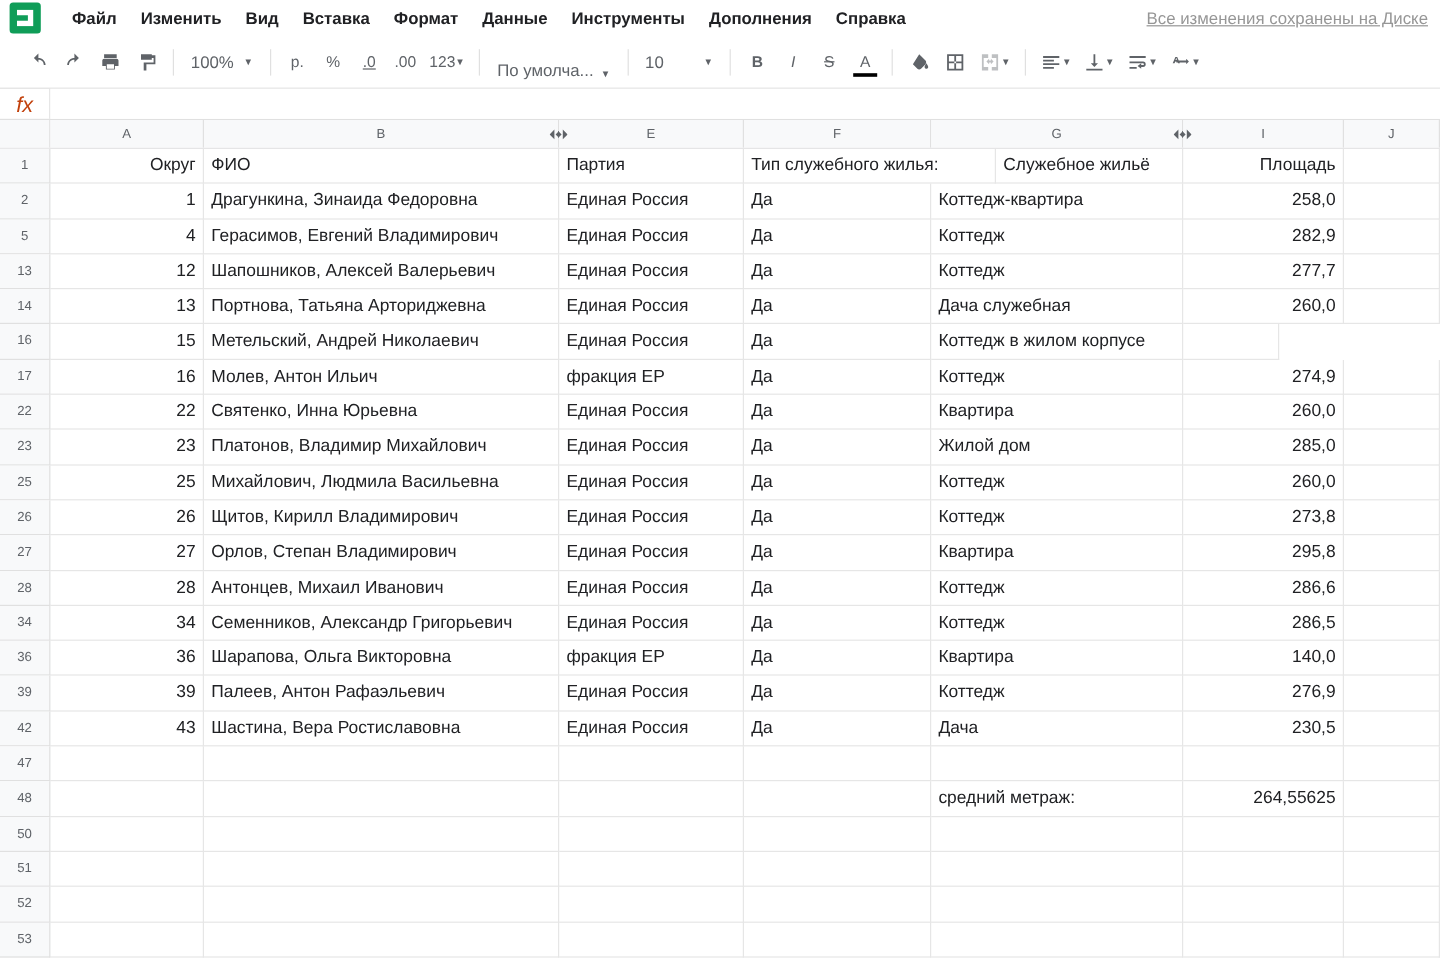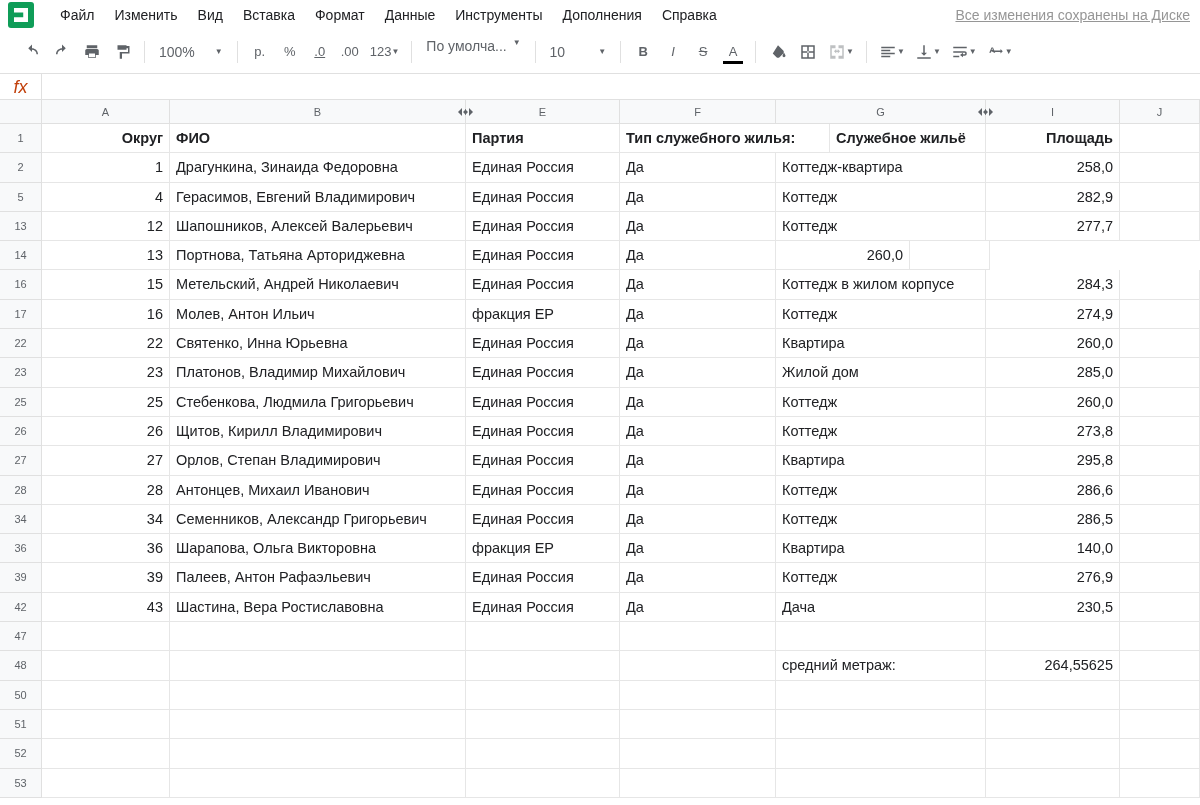--- a/index.html
+++ b/index.html
@@ -6,48 +6,48 @@
   *{box-sizing:border-box}
   .menubar{display:flex;align-items:center;height:30px;padding:0 8px;gap:2px}
   .logo{width:26px;height:26px;background:#0f9d58;border-radius:3px;display:flex;align-items:center;justify-content:center;margin-right:14px}
   .logo:before{content:"";width:14px;height:14px;background:#fff;clip-path:polygon(0 0,100% 0,100% 100%,0 100%,0 66%,66% 66%,66% 33%,0 33%)}
   .menu-item{padding:4px 10px;font-size:14px;color:#202124;border-radius:3px;cursor:pointer}
   .save-status{margin-left:auto;font-size:14px;color:#969696;text-decoration:underline;white-space:nowrap;padding-right:2px}
   .toolbar{display:flex;align-items:center;height:44px;padding:0 18px;gap:2px;border-bottom:1px solid #e0e0e0}
   .tbtn{min-width:28px;height:28px;display:flex;align-items:center;justify-content:center;color:#5f6368;border-radius:3px;cursor:pointer;padding:0 4px;font-size:13px}
   .tbtn svg{width:18px;height:18px;fill:#5f6368}
   .sep{width:1px;height:22px;background:#e0e0e0;margin:0 6px}
-  .zoom{display:flex;align-items:center;gap:20px;color:#5f6368;font-size:14px;padding:0 6px}
-  .font-sel{display:flex;align-items:flex-start;gap:6px;color:#5f6368;font-size:14px;padding:0 6px;max-width:120px;white-space:nowrap;overflow:hidden}
+  .zoom{display:flex;align-items:center;gap:8px;color:#5f6368;font-size:14px;padding:0 6px}
+  .font-sel{display:flex;align-items:flex-end;gap:6px;color:#5f6368;font-size:14px;padding:0 6px;max-width:120px;white-space:nowrap;overflow:hidden}
   .size-sel{display:flex;align-items:center;gap:33px;color:#5f6368;font-size:14px;padding:0 6px}
   .dd{font-size:8px;color:#5f6368}
   .text-color{position:relative}
   .text-color:after{content:"";position:absolute;bottom:2px;left:4px;right:4px;height:3px;background:#000}
   .fx-bar{display:flex;align-items:center;height:26px;border-bottom:1px solid #e0e0e0}
   .fx-label{width:42px;text-align:center;font-style:italic;color:#c2410c;font-size:18px;border-right:1px solid #e0e0e0;height:100%;line-height:26px}
   .fx-input{flex:1;height:100%;padding:0 6px;outline:none;border:none;font-size:13px}
   .grid{position:relative}
   .col-headers{display:flex;height:24px;background:#f8f9fa;border-bottom:1px solid #e0e0e0}
   .corner{width:42px;border-right:1px solid #e0e0e0;background:#f8f9fa}
   .col-h{border-right:1px solid #e0e0e0;text-align:center;line-height:24px;color:#5f6368;font-size:11px;background:#f8f9fa;position:relative}
   .row{display:flex;height:29.3px}
   .row-h{width:42px;border-right:1px solid #e0e0e0;border-bottom:1px solid #e0e0e0;text-align:center;line-height:29px;color:#5f6368;font-size:11px;background:#f8f9fa}
   .cell{border-right:1px solid #e6e6e6;border-bottom:1px solid #e6e6e6;padding:0 6px;line-height:29px;font-size:14.5px;white-space:nowrap;overflow:hidden}
   .cell.num{text-align:right}
-  .cell.bold{font-weight:bold}
+  .cell.bold{font-weight:normal}
   .wA{width:128px}.wB{width:296px}.wE{width:154px}.wF{width:156px}.wG{width:210px}.wI{width:134px}.wJ{width:80px}
   .hide-ind{position:absolute;top:6px;width:8px;height:12px;fill:#5f6368}
   .hide-r{right:-1px}.hide-l{left:-1px}
 </style>
 </head>
 <body>
 
 <div class="menubar">
   <div class="logo"></div>
-  <div id="menu-items" style="display: flex;">
+  <div id="menu-items" style="display: flex; font-weight: bold;">
       <div class="menu-item">Файл</div>
       <div class="menu-item">Изменить</div>
       <div class="menu-item">Вид</div>
       <div class="menu-item">Вставка</div>
       <div class="menu-item">Формат</div>
       <div class="menu-item">Данные</div>
       <div class="menu-item">Инструменты</div>
       <div class="menu-item">Дополнения</div>
       <div class="menu-item">Справка</div>
     </div>
@@ -224,31 +224,31 @@
         <div class="cell wG">Коттедж</div>
         <div class="cell wI num">277,7</div>
         <div class="cell wJ"></div>
       </div>
       <div class="row">
         <div class="row-h">14</div>
         <div class="cell wA num">13</div>
         <div class="cell wB">Портнова, Татьяна Арториджевна</div>
         <div class="cell wE">Единая Россия</div>
         <div class="cell wF">Да</div>
+        <div class="cell wG">Дача служебная</div>
         <div class="cell wI num">260,0</div>
         <div class="cell wJ"></div>
       </div>
       <div class="row">
         <div class="row-h">16</div>
         <div class="cell wA num">15</div>
         <div class="cell wB">Метельский, Андрей Николаевич</div>
         <div class="cell wE">Единая Россия</div>
         <div class="cell wF">Да</div>
         <div class="cell wG">Коттедж в жилом корпусе</div>
-        <div class="cell wI num">284,3</div>
         <div class="cell wJ"></div>
       </div>
       <div class="row">
         <div class="row-h">17</div>
         <div class="cell wA num">16</div>
         <div class="cell wB">Молев, Антон Ильич</div>
         <div class="cell wE">фракция ЕР</div>
         <div class="cell wF">Да</div>
         <div class="cell wG">Коттедж</div>
         <div class="cell wI num">274,9</div>
@@ -270,21 +270,21 @@
         <div class="cell wB">Платонов, Владимир Михайлович</div>
         <div class="cell wE">Единая Россия</div>
         <div class="cell wF">Да</div>
         <div class="cell wG">Жилой дом</div>
         <div class="cell wI num">285,0</div>
         <div class="cell wJ"></div>
       </div>
       <div class="row">
         <div class="row-h">25</div>
         <div class="cell wA num">25</div>
-        <div class="cell wB">Стебенкова, Людмила Григорьевич</div>
+        <div class="cell wB">Михайлович, Людмила Васильевна</div>
         <div class="cell wE">Единая Россия</div>
         <div class="cell wF">Да</div>
         <div class="cell wG">Коттедж</div>
         <div class="cell wI num">260,0</div>
         <div class="cell wJ"></div>
       </div>
       <div class="row">
         <div class="row-h">26</div>
         <div class="cell wA num">26</div>
         <div class="cell wB">Щитов, Кирилл Владимирович</div>

